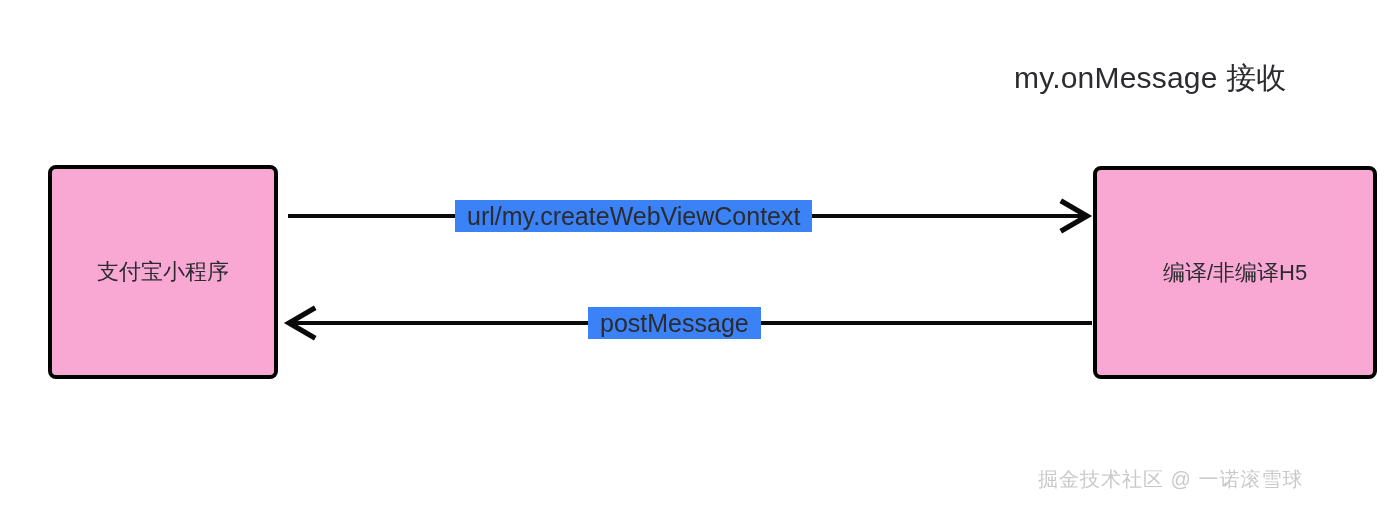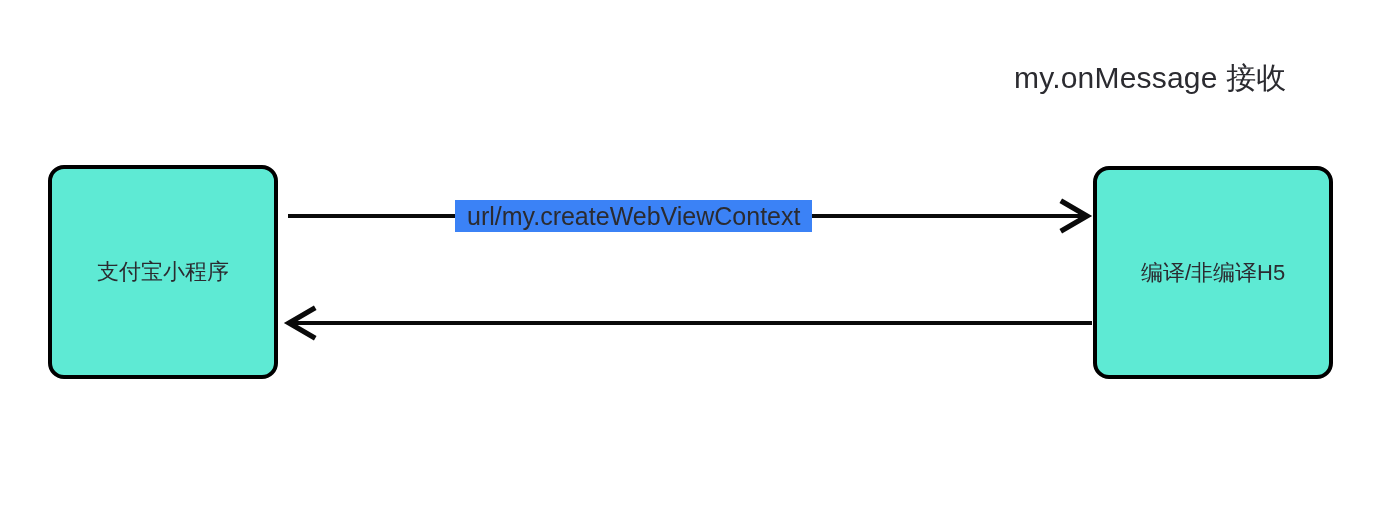--- a/index.html
+++ b/index.html
@@ -28,43 +28,43 @@
     line-height: 44px;
     color: #2b2b30;
     letter-spacing: 0.2px;
     white-space: nowrap;
   }
 
   
   .node {
     position: absolute;
     box-sizing: border-box;
-    background: #5eead4;
+    background: #f9a8d4;
     border: 4px solid #000000;
-    border-radius: 16px;
+    border-radius: 8px;
     display: flex;
     align-items: center;
     justify-content: center;
   }
   .node-label {
     font-size: 22px;
     color: #2b2b30;
     line-height: 30px;
     white-space: nowrap;
   }
   #node-left {
     left: 48px;
     top: 165px;
     width: 230px;
     height: 214px;
   }
   #node-right {
     left: 1093px;
     top: 166px;
-    width: 240px;
+    width: 284px;
     height: 213px;
   }
 
   
   .edge-svg {
     position: absolute;
     left: 0;
     top: 0;
     width: 1396px;
     height: 508px;
@@ -147,16 +147,18 @@
   <div class="node" id="node-left">
     <span class="node-label">支付宝小程序</span>
   </div>
 
   <div class="node" id="node-right">
     <span class="node-label">编译/非编译H5</span>
   </div>
 
   <div class="edge-label" id="edge-label-top">url/my.createWebViewContext</div>
 
+  <div class="edge-label" id="edge-label-bottom">postMessage</div>
 
 
+  <div class="watermark">掘金技术社区 @ 一诺滚雪球</div>
 
 </div>
 
 </body></html>

